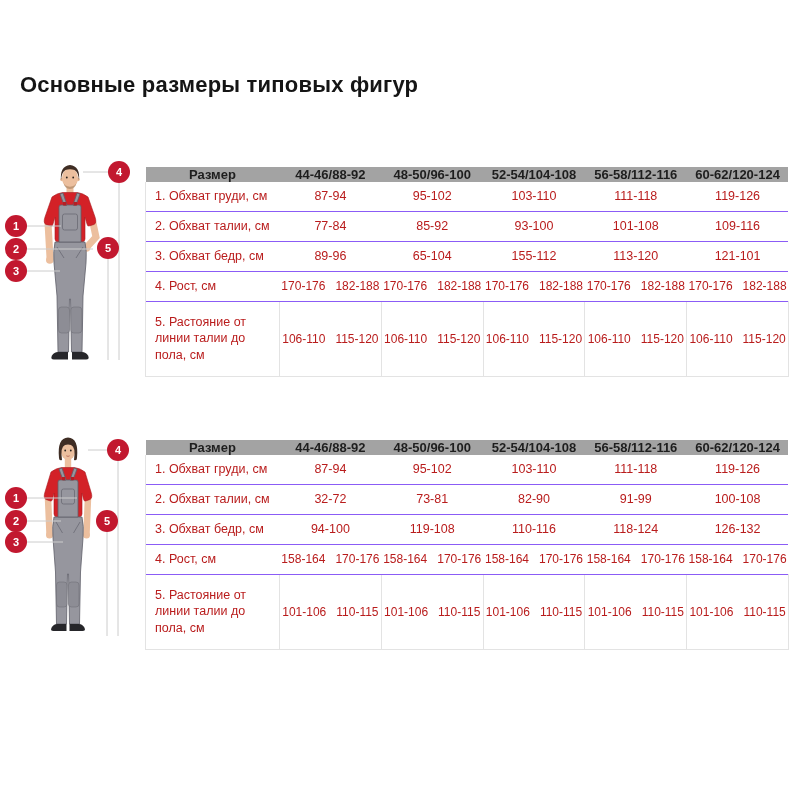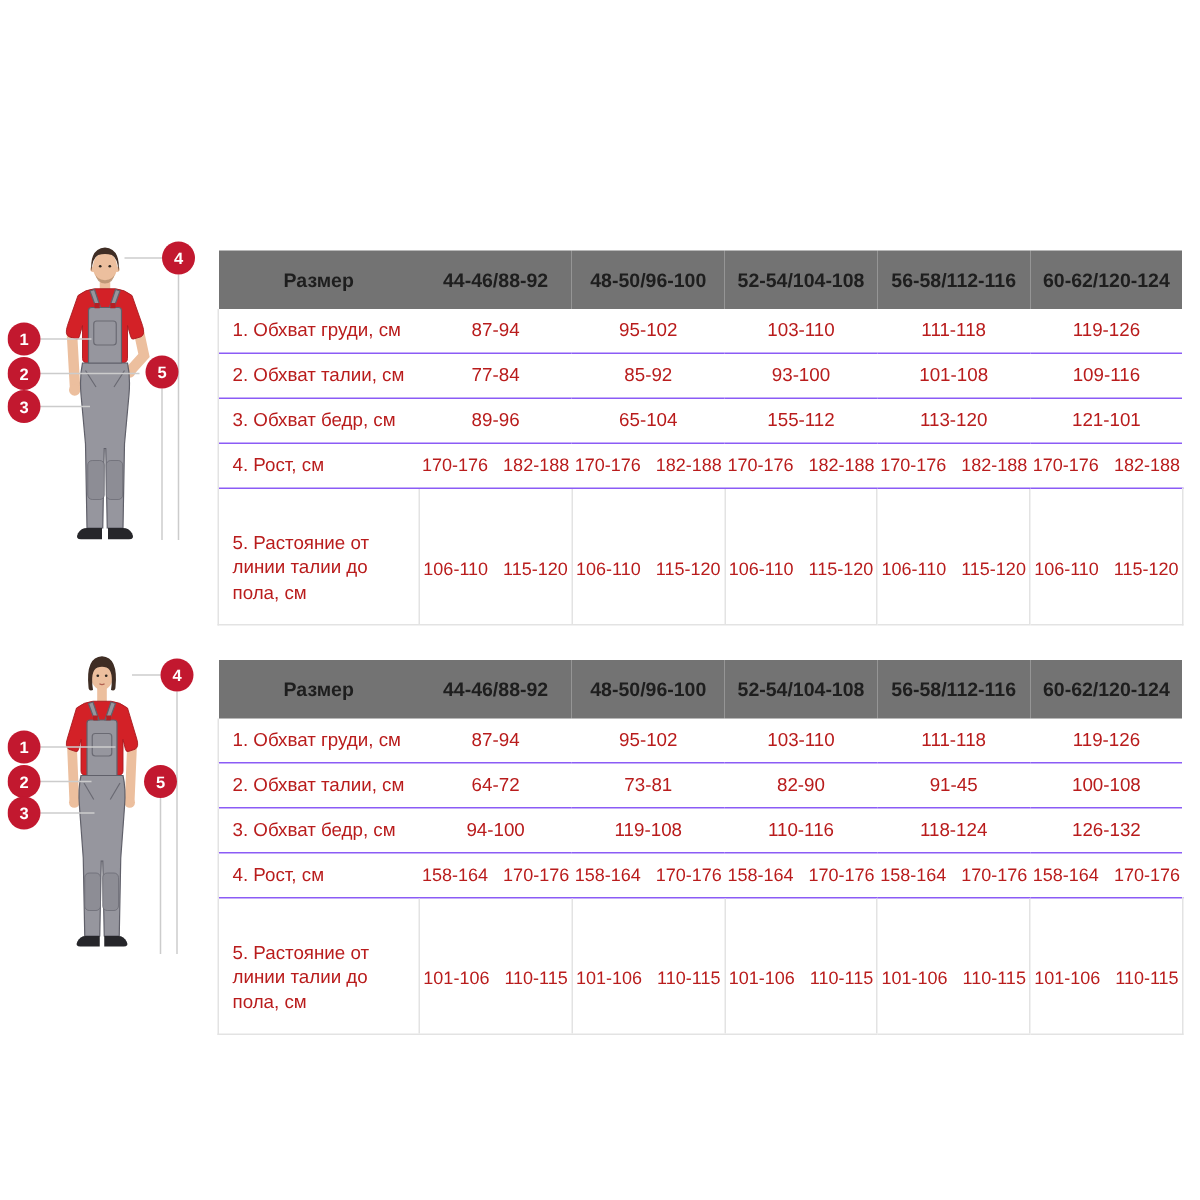--- a/index.html
+++ b/index.html
@@ -10,28 +10,28 @@
 
   .figure-box { position:absolute; left:5px; width:135px; height:225px; }
   .figure-box.men { top:141px; }
   .figure-box.women { top:414px; }
 
   .size-table { position:absolute; left:145px; width:643px; border-collapse:collapse; table-layout:fixed; }
   .size-table.men { top:167px; }
   .size-table.women { top:440px; }
   .size-table col.c-label { width:134px; }
   .size-table col.c-size  { width:101.8px; }
-  .size-table th { background:#737373; font-size:13px; font-weight:700; color:#1e1e1e; padding:12px 2px; text-align:center; }
+  .size-table th { background:#a3a3a3; font-size:13px; font-weight:700; color:#1e1e1e; padding:0 2px; text-align:center; }
   .size-table td { font-size:12.5px; color:#b91c1c; padding:6px 2px; text-align:center; vertical-align:middle; }
   .size-table tbody tr + tr td { border-top:1px solid #8b5cf6; }
   .size-table tbody td:first-child { border-left:1px solid #e3e3e3; }
   .size-table tbody tr:last-child td { border-bottom:1px solid #e3e3e3; }
   .size-table td.label { text-align:left; padding-left:9px; padding-right:4px; line-height:1.35; }
   .pair { display:flex; justify-content:center; gap:10px; font-size:12px; white-space:nowrap; }
-  .row-tall td { padding-top:28px; padding-bottom:12px; }
+  .row-tall td { padding-top:12px; padding-bottom:12px; }
   .row-tall td.vsep { border-left:1px solid #e3e3e3; }
   .row-tall td.vlast { border-right:1px solid #e3e3e3; }
 
   
   .cl { stroke:#cccccc; stroke-width:1; fill:none; }
   .mk { fill:#c2182f; }
   .mk-t { fill:#ffffff; font-size:11px; font-weight:700; text-anchor:middle; font-family:"Liberation Sans", sans-serif; }
   .skin { fill:#ecbf9e; }
   .skin-l { stroke:#ecbf9e; stroke-width:7; stroke-linecap:round; fill:none; }
   .skin-lf { stroke:#ecbf9e; stroke-width:6.5; stroke-linecap:round; fill:none; }
@@ -41,20 +41,21 @@
   .suit-line { stroke:#6a6a73; stroke-width:0.8; fill:none; }
   .hair { fill:#3f2d24; }
   .shoe { fill:#26262a; }
   .clip { fill:#b41f24; }
 </style>
 </head>
 <body>
 
 <div class="stage">
 
+  <h1 class="page-title">Основные размеры типовых фигур</h1>
 
   <div class="figure-box men">
     <svg viewBox="0 0 135 225" width="135" height="225">
 
       <path class="cl" d="M78,31 H103"></path>
       <path class="cl" d="M114,42 V219"></path>
       <path class="cl" d="M103,118 V219"></path>
 
       <g>
         <rect class="skin" x="61.5" y="44" width="7" height="11"></rect>
@@ -303,24 +304,24 @@
       <tr>
         <td class="label">1. Обхват груди, см</td>
         <td>87-94</td>
         <td>95-102</td>
         <td>103-110</td>
         <td>111-118</td>
         <td>119-126</td>
       </tr>
       <tr>
         <td class="label">2. Обхват талии, см</td>
-        <td>64-72</td>
+        <td>32-72</td>
         <td>73-81</td>
         <td>82-90</td>
-        <td>91-45</td>
+        <td>91-99</td>
         <td>100-108</td>
       </tr>
       <tr>
         <td class="label">3. Обхват бедр, см</td>
         <td>94-100</td>
         <td>119-108</td>
         <td>110-116</td>
         <td>118-124</td>
         <td>126-132</td>
       </tr>

